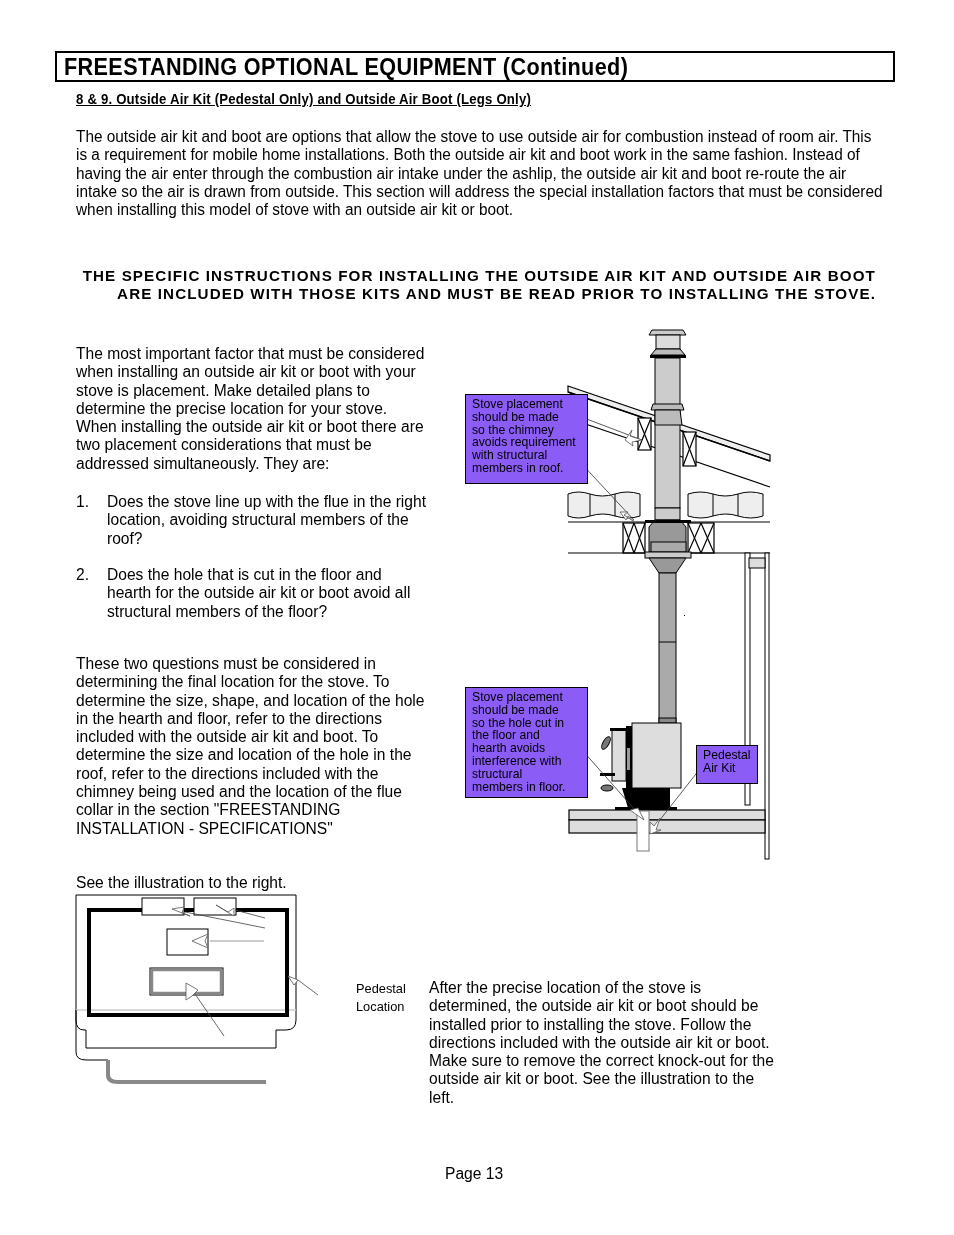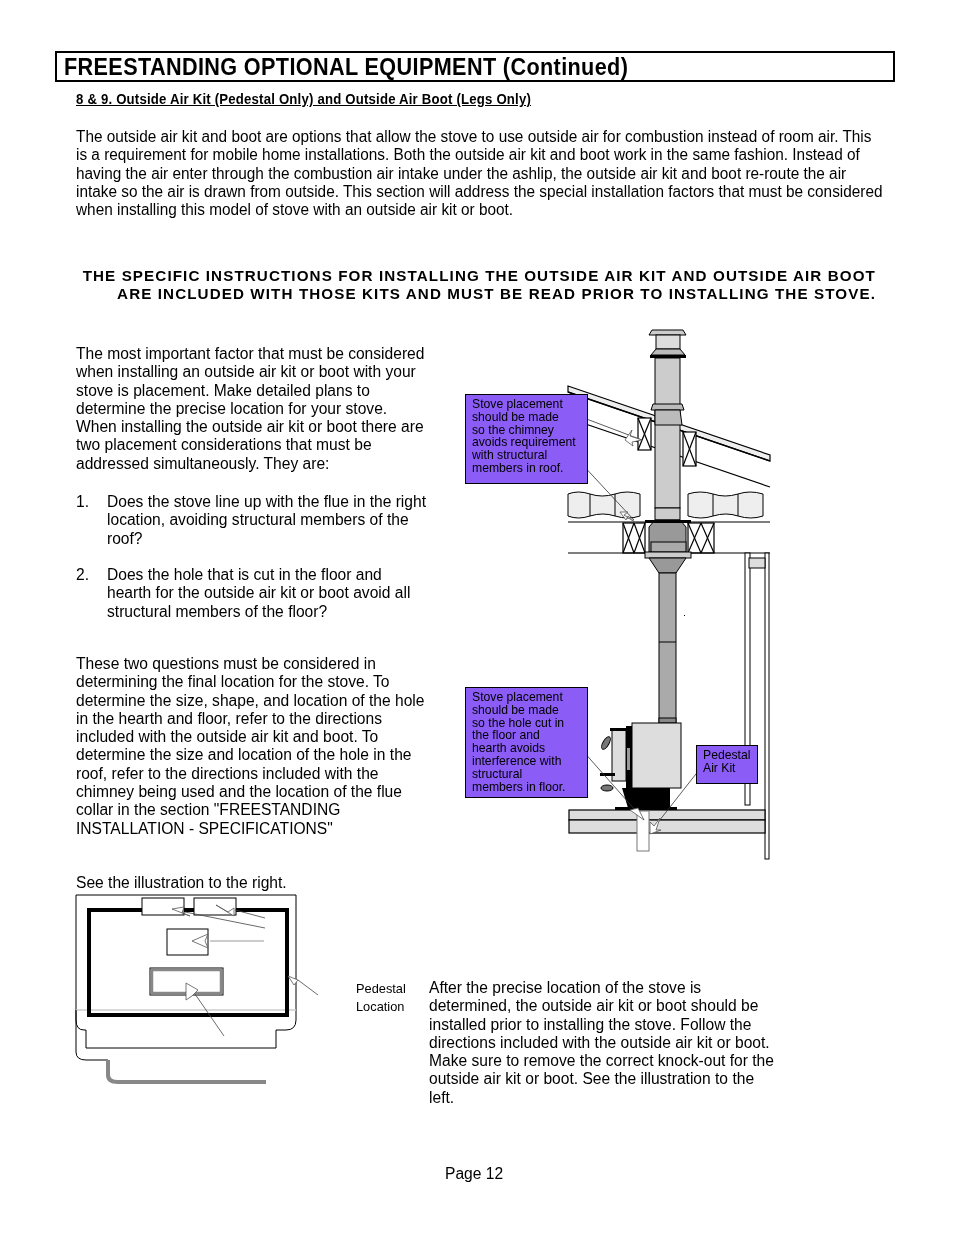--- a/index.html
+++ b/index.html
@@ -216,13 +216,13 @@
 
   <div class="plain-label" style="left:258px; top:95px;margin-left:28px;">
     <div>Pedestal</div>
     <div>Location</div>
   </div>
 
 </div>
 
 <p class="para p-after">After the precise location of the stove is determined, the outside air kit or boot should be installed prior to installing the stove. Follow the directions included with the outside air kit or boot.  Make sure to remove the correct knock-out for the outside air kit or boot.  See the illustration to the left.</p>
 
-<div class="page-num">Page 12</div>
+<div class="page-num">Page 13</div>
 
 </body></html>

